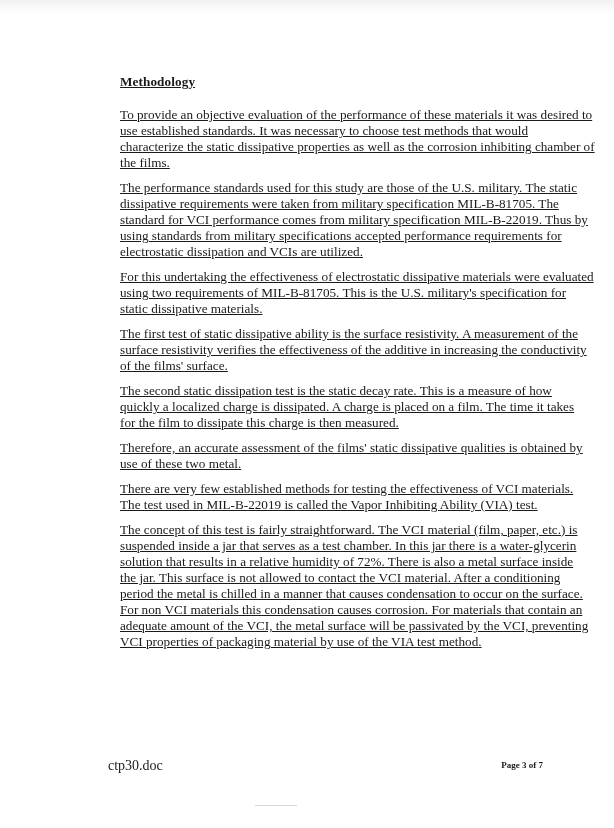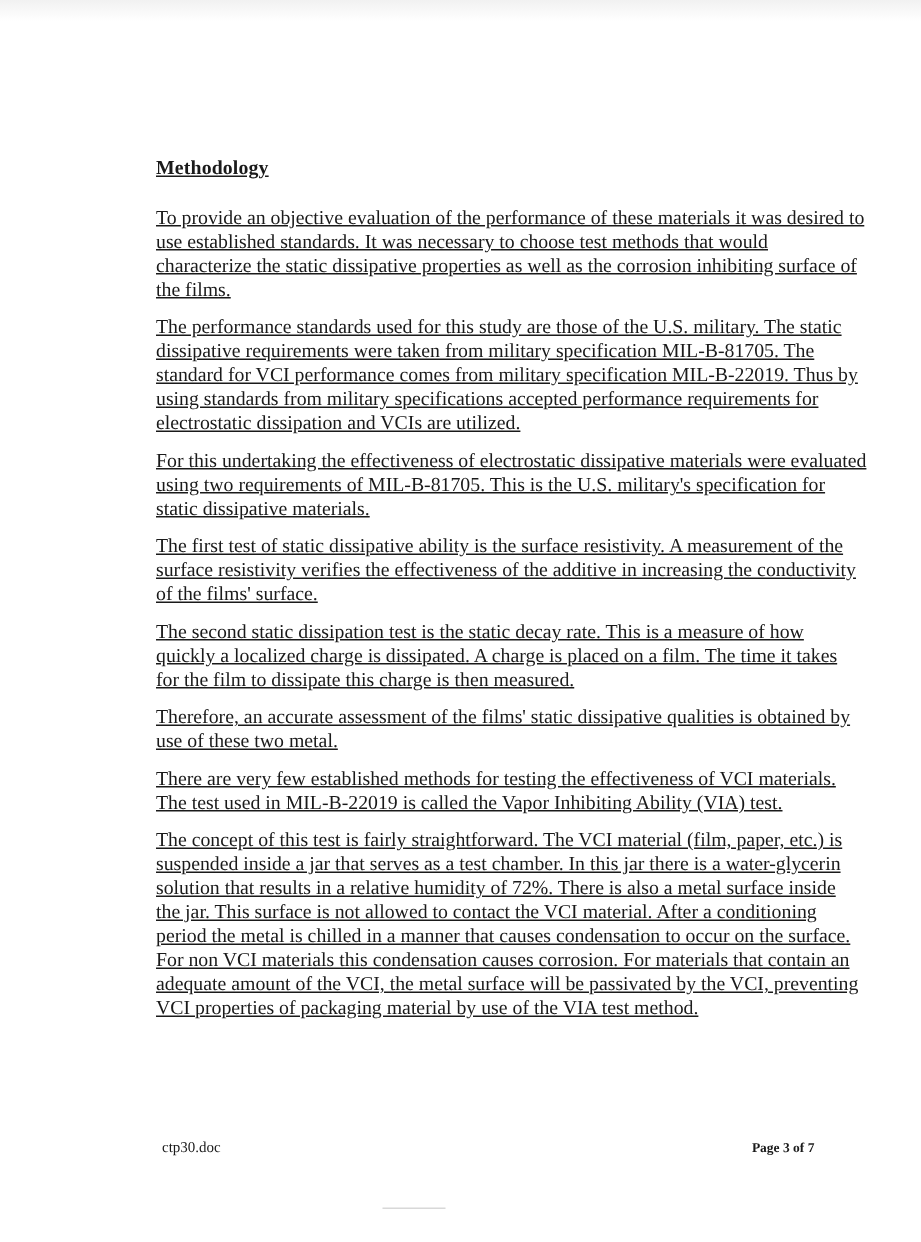--- a/index.html
+++ b/index.html
@@ -16,24 +16,23 @@
       color: #1a1a1a;
     }
     .scan-noise {
       position: absolute;
       left: 0; top: 0;
       width: 614px; height: 14px;
       background: linear-gradient(to bottom, rgba(200,200,200,0.25), rgba(255,255,255,0));
     }
     .page-content {
       position: absolute;
-      left: 104px;
+      left: 120px;
       top: 74px;
       width: 450px;
-      margin-top: 30px;
     }
     .heading {
       font-weight: bold;
       text-decoration: underline;
       font-size: 13.2px;
       line-height: 16px;
       margin: 0 0 17px 0;
       letter-spacing: 0.1px;
     }
     .para {
@@ -43,21 +42,21 @@
       white-space: nowrap;
     }
     .para .line {
       display: block;
       text-decoration: underline;
     }
     .footer-left {
       position: absolute;
       left: 108px;
       top: 760px;
-      font-size: 10px;
+      font-size: 14px;
       line-height: 11px;
     }
     .footer-right {
       position: absolute;
       right: 71px;
       top: 760px;
       font-size: 9px;
       line-height: 11px;
       font-weight: bold;
     }
@@ -74,21 +73,21 @@
 <body>
 
 <div class="scan-noise"></div>
 
 <div class="page-content">
   <div class="heading">Methodology</div>
 
   <div class="para">
     <span class="line">To provide an objective evaluation of the performance of these materials it was desired to</span>
     <span class="line">use established standards.  It was necessary to choose test methods that would</span>
-    <span class="line">characterize the static dissipative properties as well as the corrosion inhibiting surface of</span>
+    <span class="line">characterize the static dissipative properties as well as the corrosion inhibiting chamber of</span>
     <span class="line">the films.</span>
   </div>
 
   <div class="para">
     <span class="line">The performance standards used for this study are those of the U.S. military.  The static</span>
     <span class="line">dissipative requirements  were taken from military specification MIL-B-81705.  The</span>
     <span class="line">standard for VCI performance  comes from military specification MIL-B-22019.  Thus by</span>
     <span class="line">using standards from military specifications accepted performance requirements for</span>
     <span class="line">electrostatic dissipation and VCIs are utilized.</span>
   </div>

